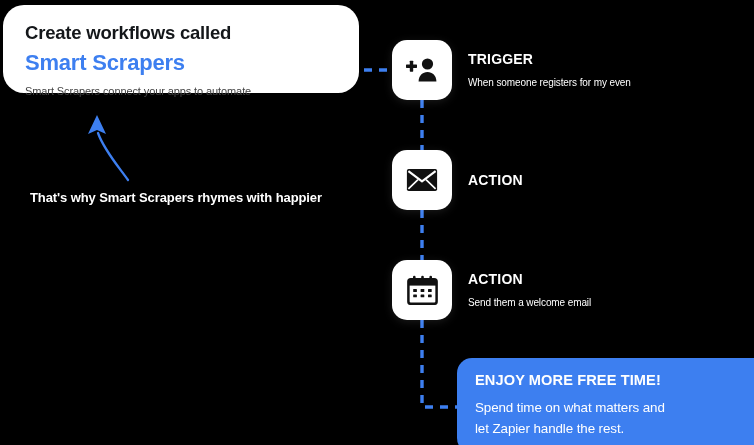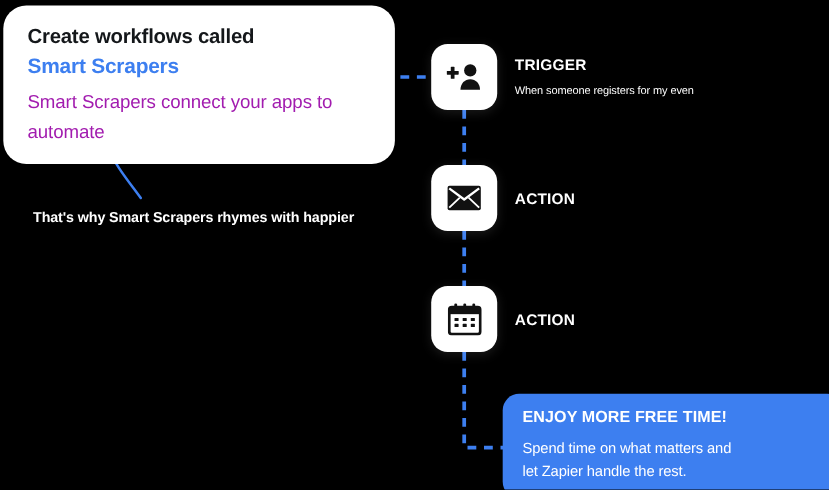--- a/index.html
+++ b/index.html
@@ -26,43 +26,43 @@
     width: 754px; height: 445px;
     pointer-events: none;
   }
 
   
   .info-card {
     position: absolute;
     left: 3px;
     top: 5px;
     width: 356px;
-    height: 144px;
+    height: 88px;
     background: #ffffff;
     border-radius: 21px;
     padding: 17px 22px 0 22px;
   }
   .info-title {
     font-size: 18.5px;
     font-weight: bold;
     color: #14171a;
     letter-spacing: -0.2px;
     line-height: 1.2;
   }
   .info-subtitle {
-    font-size: 19px;
+    font-size: 22px;
     font-weight: bold;
     color: #3d7ff0;
     letter-spacing: -0.2px;
     line-height: 1.25;
     margin-top: 5px;
   }
   .info-body {
-    font-size: 17px;
-    color: #a21caf;
+    font-size: 11px;
+    color: #404040;
     line-height: 1.62;
     margin-top: 6px;
     letter-spacing: -0.1px;
   }
 
   
   .annotation-caption {
     position: absolute;
     left: 30px;
     top: 175px;
@@ -216,20 +216,21 @@
           <rect x="13.6" y="14.0" width="3.7" height="2.9" rx="0.5"></rect>
           <rect x="21.0" y="14.0" width="3.7" height="2.9" rx="0.5"></rect>
           <rect x="6.2" y="19.4" width="3.7" height="2.9" rx="0.5"></rect>
           <rect x="13.6" y="19.4" width="3.7" height="2.9" rx="0.5"></rect>
           <rect x="21.0" y="19.4" width="3.7" height="2.9" rx="0.5"></rect>
         </g>
       </svg>
     </div>
     <div class="step-text">
       <div class="step-kind">ACTION</div>
+      <div class="step-desc">Send them a welcome email</div>
     </div>
   </div>
 
   <div class="callout-card">
     <div class="callout-title">ENJOY MORE FREE TIME!</div>
     <div class="callout-body">Spend time on what matters and</div>
     <div class="callout-body" style="margin-top:0">let Zapier handle the rest.</div>
   </div>
 
 </div>

